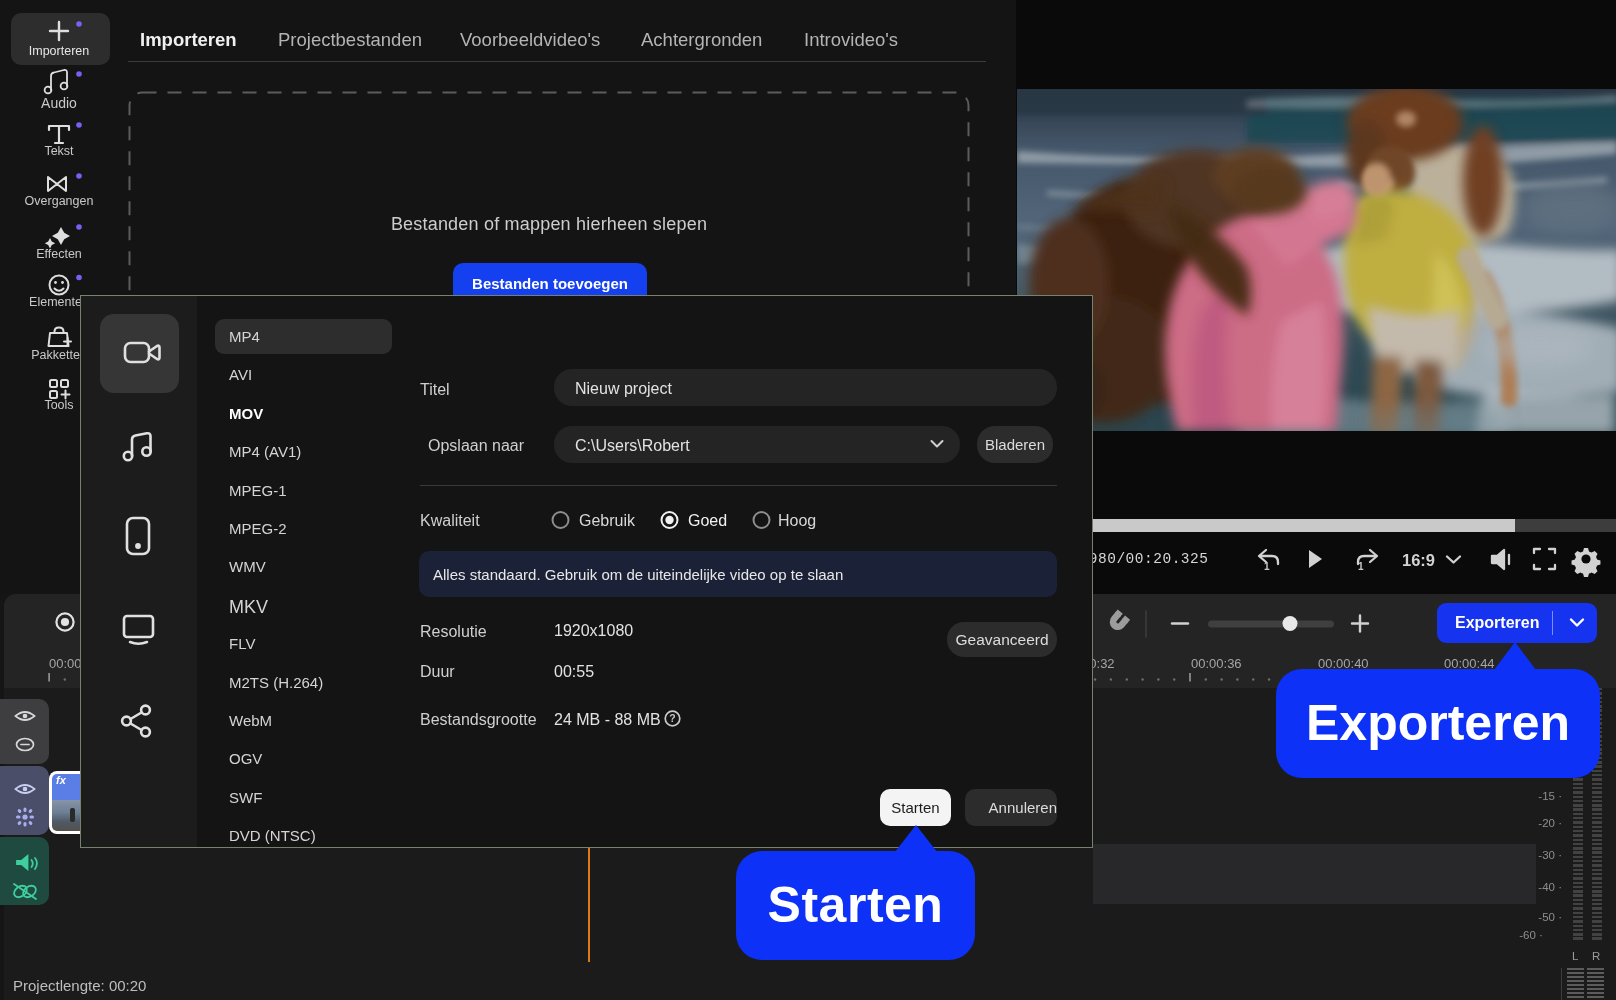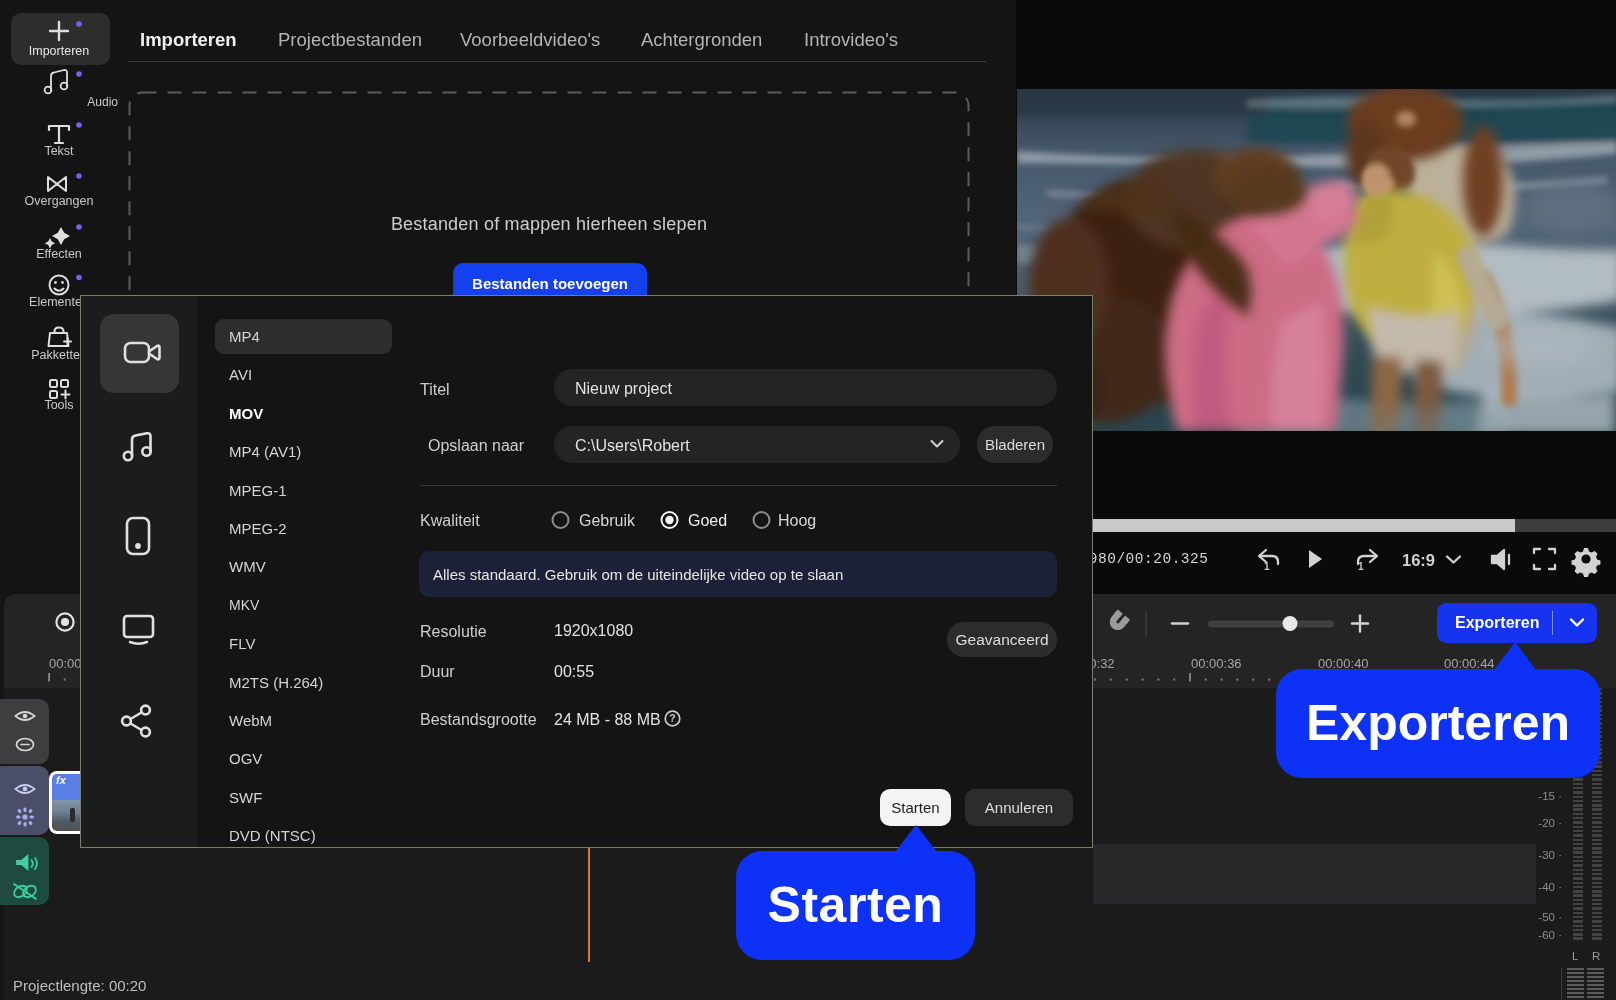--- a/index.html
+++ b/index.html
@@ -67,21 +67,21 @@
       </g>
 
     <g class="ic" style="stroke-width:2">
       <rect x="50" y="380" width="7" height="7" rx="1.5"></rect>
       <rect x="61" y="380" width="7" height="7" rx="1.5"></rect>
       <rect x="50" y="391" width="7" height="7" rx="1.5"></rect>
       <path d="M61.5 394.5 h8 M65.5 390.5 v8"></path>
     </g>
   </svg>
   <div class="abs" style="left:0;top:44px;width:118px;text-align:center;font-size:12.5px;color:#e6e6e6;">Importeren</div>
-  <div class="abs" style="left:0;top:95px;width:118px;text-align:right;font-size:12px;color:#c9c9c9;">Audio</div>
+  <div class="abs" style="left:0;top:95px;width:118px;text-align:center;font-size:14px;color:#c9c9c9;">Audio</div>
   <div class="abs" style="left:0;top:144px;width:118px;text-align:center;font-size:12.5px;color:#c9c9c9;">Tekst</div>
   <div class="abs" style="left:0;top:194px;width:118px;text-align:center;font-size:12.5px;color:#c9c9c9;">Overgangen</div>
   <div class="abs" style="left:0;top:247px;width:118px;text-align:center;font-size:12.5px;color:#c9c9c9;">Effecten</div>
   <div class="abs" style="left:0;top:295px;width:118px;text-align:center;font-size:12.5px;color:#c9c9c9;">Elementen</div>
   <div class="abs" style="left:0;top:348px;width:118px;text-align:center;font-size:12.5px;color:#c9c9c9;">Pakketten</div>
   <div class="abs" style="left:0;top:398px;width:118px;text-align:center;font-size:12.5px;color:#c9c9c9;">Tools</div>
 
   <div class="abs" style="left:1016px;top:0;width:600px;height:594px;background:#0a0a0a;"></div>
   <div id="photo" class="abs" style="left:1017px;top:89px;width:599px;height:342px;overflow:hidden;">
   <svg width="599" height="342" viewBox="0 0 599 342">
@@ -330,21 +330,21 @@
 
   <div class="abs" style="left:588px;top:846px;width:2px;height:116px;background:#e07818;"></div>
 
   <div class="abs" style="left:1573px;top:688px;width:10px;height:254px;background:repeating-linear-gradient(to bottom,#424242 0 2.4px,transparent 2.4px 4.3px);"></div>
   <div class="abs" style="left:1592px;top:688px;width:10px;height:254px;background:repeating-linear-gradient(to bottom,#424242 0 2.4px,transparent 2.4px 4.3px);"></div>
   <div class="abs" style="left:1500px;top:790px;width:62px;text-align:right;font-size:11.5px;color:#8e8e8e;">-15 ·</div>
   <div class="abs" style="left:1500px;top:817px;width:62px;text-align:right;font-size:11.5px;color:#8e8e8e;">-20 ·</div>
   <div class="abs" style="left:1500px;top:849px;width:62px;text-align:right;font-size:11.5px;color:#8e8e8e;">-30 ·</div>
   <div class="abs" style="left:1500px;top:881px;width:62px;text-align:right;font-size:11.5px;color:#8e8e8e;">-40 ·</div>
   <div class="abs" style="left:1500px;top:911px;width:62px;text-align:right;font-size:11.5px;color:#8e8e8e;">-50 ·</div>
-  <div class="abs" style="left:1500px;top:929px;width:62px;text-align:right;font-size:11.5px;color:#8e8e8e;">-60 ·</div>
+  <div class="abs" style="left:1500px;top:929px;width:62px;text-align:center;font-size:11.5px;color:#8e8e8e;">-60 ·</div>
   <div class="abs" style="left:1572px;top:950px;font-size:11.5px;color:#9a9a9a;">L</div>
   <div class="abs" style="left:1592px;top:950px;font-size:11.5px;color:#9a9a9a;">R</div>
   <div class="abs" style="left:1561px;top:968px;width:1px;height:32px;background:#3c3c3c;"></div>
   <div class="abs" style="left:1567px;top:968px;width:17px;height:30px;background:repeating-linear-gradient(to bottom,#5c5c5c 0 2px,transparent 2px 4px);"></div>
   <div class="abs" style="left:1587px;top:968px;width:17px;height:30px;background:repeating-linear-gradient(to bottom,#5c5c5c 0 2px,transparent 2px 4px);"></div>
 
   <div class="abs" style="left:13px;top:977px;font-size:15px;color:#bdbdbd;">Projectlengte: 00:20</div>
 
   <div id="dialog" class="abs" style="left:80px;top:295px;width:1011px;height:551px;background:#141414;border:1px solid #76816e;overflow:hidden;">
 
@@ -374,21 +374,21 @@
     </svg>
 
     <div class="abs" style="left:134px;top:23px;width:177px;height:35px;background:#2d2d2d;border-radius:9px;"></div>
     <div class="abs" style="left:148px;top:32px;font-size:15px;color:#d4d4d4;">MP4</div>
     <div class="abs" style="left:148px;top:70px;font-size:15px;color:#d4d4d4;">AVI</div>
     <div class="abs" style="left:148px;top:109px;font-size:15px;color:#ffffff;font-weight:bold;">MOV</div>
     <div class="abs" style="left:148px;top:147px;font-size:15px;color:#d4d4d4;">MP4 (AV1)</div>
     <div class="abs" style="left:148px;top:186px;font-size:15px;color:#d4d4d4;">MPEG-1</div>
     <div class="abs" style="left:148px;top:224px;font-size:15px;color:#d4d4d4;">MPEG-2</div>
     <div class="abs" style="left:148px;top:262px;font-size:15px;color:#d4d4d4;">WMV</div>
-    <div class="abs" style="left:148px;top:301px;font-size:14px;color:#d4d4d4;text-align:right;">MKV</div>
+    <div class="abs" style="left:148px;top:301px;font-size:18px;color:#d4d4d4;text-align:right;">MKV</div>
     <div class="abs" style="left:148px;top:339px;font-size:15px;color:#d4d4d4;">FLV</div>
     <div class="abs" style="left:148px;top:378px;font-size:15px;color:#d4d4d4;">M2TS (H.264)</div>
     <div class="abs" style="left:148px;top:416px;font-size:15px;color:#d4d4d4;">WebM</div>
     <div class="abs" style="left:148px;top:454px;font-size:15px;color:#d4d4d4;">OGV</div>
     <div class="abs" style="left:148px;top:493px;font-size:15px;color:#d4d4d4;">SWF</div>
     <div class="abs" style="left:148px;top:531px;font-size:15px;color:#d4d4d4;">DVD (NTSC)</div>
 
     <div class="abs" style="left:339px;top:85px;font-size:16px;color:#cfcfcf;">Titel</div>
     <div class="abs" style="left:473px;top:73px;width:503px;height:37px;background:#242424;border-radius:18px;"></div>
     <div class="abs" style="left:494px;top:84px;font-size:16px;color:#e2e2e2;">Nieuw project</div>
@@ -417,21 +417,21 @@
     <div class="abs" style="left:866px;top:326px;width:110px;height:35px;background:#2c2c2c;border-radius:17px;text-align:center;line-height:35px;font-size:15.5px;color:#dcdcdc;">Geavanceerd</div>
     <div class="abs" style="left:339px;top:367px;font-size:16px;color:#cfcfcf;">Duur</div>
     <div class="abs" style="left:473px;top:367px;font-size:16px;color:#e2e2e2;">00:55</div>
     <div class="abs" style="left:339px;top:415px;font-size:16px;color:#cfcfcf;">Bestandsgrootte</div>
     <div class="abs" style="left:473px;top:415px;font-size:16px;color:#e2e2e2;">24 MB - 88 MB</div>
     <svg class="abs" style="left:583px;top:414px;" width="18" height="18">
       <circle cx="8.5" cy="8.5" r="7.3" fill="none" stroke="#c9c9c9" stroke-width="1.7"></circle>
       <text x="8.5" y="12.2" text-anchor="middle" font-size="10.5" font-weight="bold" fill="#c9c9c9" font-family="Liberation Sans">?</text>
     </svg>
     <div class="abs" style="left:799px;top:493px;width:71px;height:37px;background:#f4f4f4;border-radius:10px;text-align:center;line-height:37px;font-size:15px;color:#1c1c1c;">Starten</div>
-    <div class="abs" style="left:884px;top:493px;width:108px;height:37px;background:#2c2c2c;border-radius:10px;text-align:center;line-height:37px;font-size:15px;color:#dcdcdc;">Annuleren</div>
+    <div class="abs" style="left:884px;top:493px;width:92px;height:37px;background:#2c2c2c;border-radius:10px;text-align:right;line-height:37px;font-size:15px;color:#dcdcdc;">Annuleren</div>
   </div>
 
   <svg class="abs" style="left:1480px;top:640px;" width="70" height="40">
       <path d="M35 2 L62 38 L8 38 Z" fill="#0d31f6"></path>
     </svg>
   <div class="abs" style="left:1276px;top:669px;width:324px;height:109px;background:#0d31f6;border-radius:26px;text-align:center;line-height:109px;font-size:50px;font-weight:bold;color:#fff;">Exporteren</div>
   <svg class="abs" style="left:885px;top:823px;" width="64" height="36">
       <path d="M31 2 L56 34 L6 34 Z" fill="#0d31f6"></path>
     </svg>
   <div class="abs" style="left:736px;top:851px;width:239px;height:109px;background:#0d31f6;border-radius:26px;text-align:center;line-height:109px;font-size:50px;font-weight:bold;color:#fff;letter-spacing:0.5px;">Starten</div>

